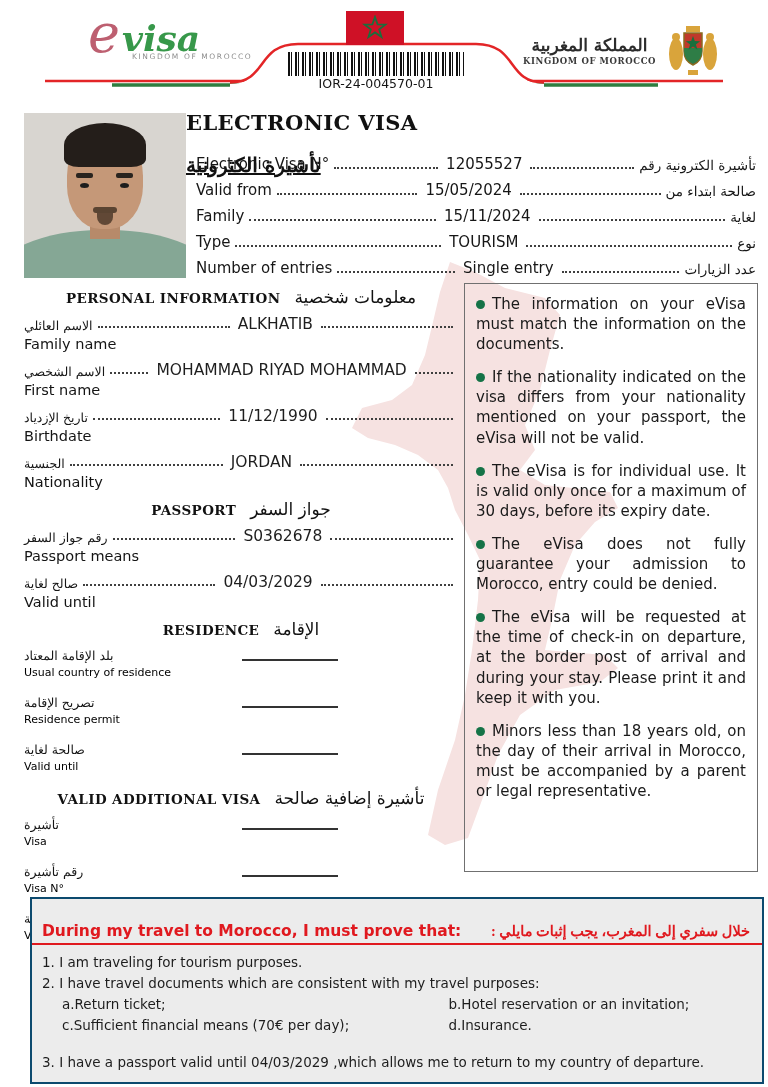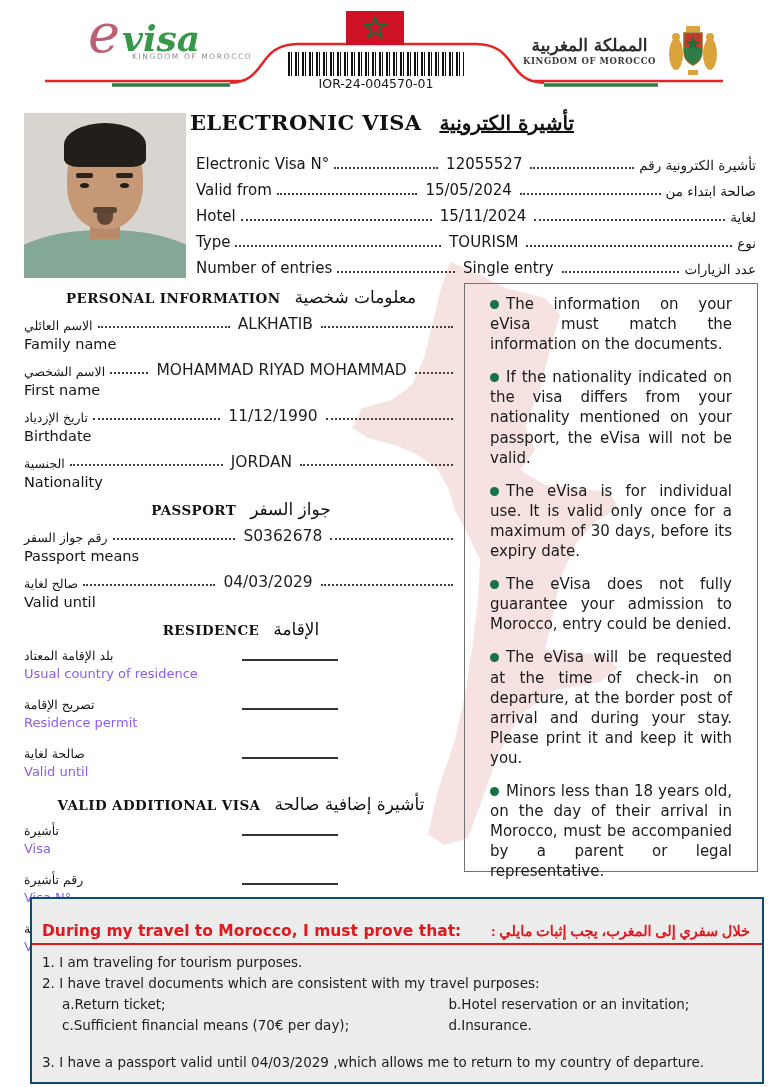--- a/index.html
+++ b/index.html
@@ -19,21 +19,21 @@
   .logo-visa{font-family:"DejaVu Serif",serif;font-style:italic;font-weight:bold;font-size:36px;color:#37984a;margin-left:2px;line-height:1.1;}
   .logo-sub{font-size:7.5px;letter-spacing:1.6px;color:#8e8e8e;margin:-6px 0 0 44px;}
   .authority{position:absolute;right:46px;top:22px;z-index:2;display:flex;align-items:center;gap:8px;}
   .auth-text{text-align:center;}
   .auth-ar{font-family:"DejaVu Serif",serif;font-size:17px;font-weight:bold;color:#2c2c2c;direction:rtl;}
   .auth-en{font-family:"DejaVu Serif",serif;font-size:8.5px;font-weight:bold;letter-spacing:.6px;color:#3a3a3a;margin-top:1px;}
   .barcode{position:absolute;left:288px;top:52px;width:176px;height:24px;z-index:2;
     background:repeating-linear-gradient(90deg,#101010 0 2px,#fff 2px 3px,#101010 3px 4px,#fff 4px 7px,#101010 7px 9px,#fff 9px 10px,#101010 10px 11px,#fff 11px 14px);}
   .barcode-text{position:absolute;left:288px;top:76px;width:176px;text-align:center;font-size:12.5px;color:#151515;z-index:2;}
   
-  .doc-title{position:absolute;left:186px;top:110px;width:392px;z-index:1;display:flex;justify-content:center;align-items:baseline;gap:18px;}
+  .doc-title{position:absolute;left:186px;top:110px;width:392px;z-index:1;display:flex;justify-content:center;align-items:baseline;gap:18px;flex-direction:column;}
   .doc-title .en{font-family:"DejaVu Serif",serif;font-weight:bold;font-size:21px;letter-spacing:.4px;color:#111;}
   .doc-title .ar{font-family:"DejaVu Serif",serif;font-weight:bold;font-size:20px;color:#111;direction:rtl;text-decoration:underline;}
   
   .photo{position:absolute;left:24px;top:113px;width:162px;height:165px;background:#d8d5d0;overflow:hidden;z-index:1;}
   .photo .shirt{position:absolute;left:-18%;bottom:-4px;width:136%;height:52px;background:#85a795;border-radius:48% 48% 0 0/90% 90% 0 0;}
   .photo .neck{position:absolute;left:50%;top:98px;transform:translateX(-50%);width:30px;height:28px;background:#b78a6a;}
   .photo .head{position:absolute;left:50%;top:18px;transform:translateX(-50%);width:76px;height:98px;background:#c59878;border-radius:46% 46% 44% 44%;}
   .photo .hair{position:absolute;left:50%;top:10px;transform:translateX(-50%);width:82px;height:44px;background:#241e1a;border-radius:55% 55% 20% 20%;}
   .photo .brow{position:absolute;width:17px;height:5px;background:#2a241f;border-radius:2px;top:60px;}
   .photo .brow.l{left:52px;} .photo .brow.r{left:92px;}
@@ -55,24 +55,24 @@
   .sec-title .ar{font-family:"DejaVu Serif",serif;font-size:17px;color:#111;direction:rtl;}
   .fg{margin-bottom:9px;}
   .fg .r1{display:flex;align-items:flex-end;}
   .fg .ar-lab{white-space:nowrap;font-family:"DejaVu Serif",serif;font-size:12.5px;direction:rtl;color:#161616;padding-bottom:1px;}
   .fg .val{white-space:nowrap;font-size:15.5px;color:#1e1e1e;padding:0 3px 1px;}
   .fg .en-lab{font-size:14.5px;color:#141414;margin-top:2px;}
   .fgb{margin-bottom:15px;}
   .fgb .r1{position:relative;height:16px;}
   .fgb .ar-lab{position:absolute;left:0;bottom:0;font-family:"DejaVu Serif",serif;font-size:12.5px;direction:rtl;color:#161616;}
   .fgb .blank{position:absolute;left:218px;bottom:2px;width:96px;border-bottom:2px solid #333;}
-  .fgb .en-lab{font-size:13px;color:#8b5cf6;margin-top:3px;}
+  .fgb .en-lab{font-size:11px;color:#000000;margin-top:3px;}
   
   .info-box{position:absolute;left:464px;top:283px;width:294px;height:589px;border:1.5px solid #707070;
-    box-sizing:border-box;padding:10px 25px;font-size:15px;line-height:1.34;text-align:justify;color:#1a1a1a;z-index:1;}
+    box-sizing:border-box;padding:10px 11px;font-size:15px;line-height:1.34;text-align:justify;color:#1a1a1a;z-index:1;}
   .note{margin-bottom:13px;}
   .note .dot{display:inline-block;width:9px;height:9px;border-radius:50%;background:#157347;margin-right:7px;}
   
   .travel-box{position:absolute;left:30px;top:897px;width:734px;box-sizing:border-box;background:#ececec;border:2px solid #0c4a6e;z-index:1;}
   .tb-head{display:flex;justify-content:space-between;align-items:baseline;padding:5px 12px 3px 10px;}
   .tb-head .en{color:#e0191f;font-weight:bold;font-size:15.5px;}
   .tb-head .ar{color:#e0191f;font-weight:bold;font-family:Liberation Serif, serif;font-size:14.5px;direction:rtl;margin-top:19px;}
   .tb-rule{border-top:2.5px solid #e0191f;}
   .tb-body{padding:7px 10px 9px;font-size:13.5px;color:#1d1d1d;line-height:1.55;border-radius:19px;}
   .tb-sub{display:grid;grid-template-columns:56% 44%;padding-left:20px;}
@@ -155,21 +155,21 @@
       <span class="lbl-ar" dir="rtl">تأشيرة الكترونية رقم</span>
   </div>
   <div class="vrow">
     <span class="lbl-en">Valid from</span>
       <span class="dots"></span>
       <span class="val">15/05/2024</span>
       <span class="dots"></span>
       <span class="lbl-ar" dir="rtl">صالحة ابتداء من</span>
   </div>
   <div class="vrow">
-    <span class="lbl-en">Hotel</span>
+    <span class="lbl-en">Family</span>
       <span class="dots"></span>
       <span class="val">15/11/2024</span>
       <span class="dots"></span>
       <span class="lbl-ar" dir="rtl">لغاية</span>
   </div>
   <div class="vrow">
     <span class="lbl-en">Type</span>
       <span class="dots"></span>
       <span class="val">TOURISM</span>
       <span class="dots"></span>

